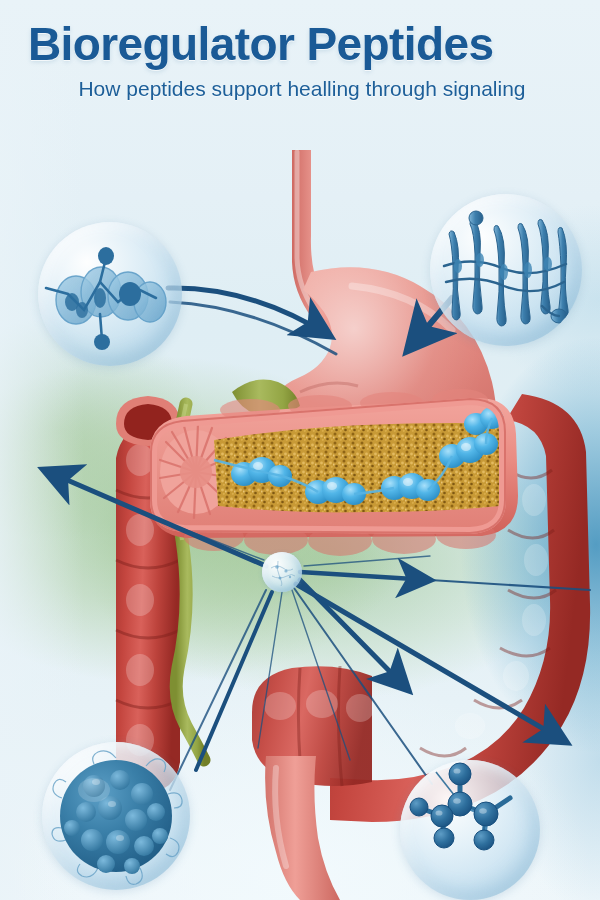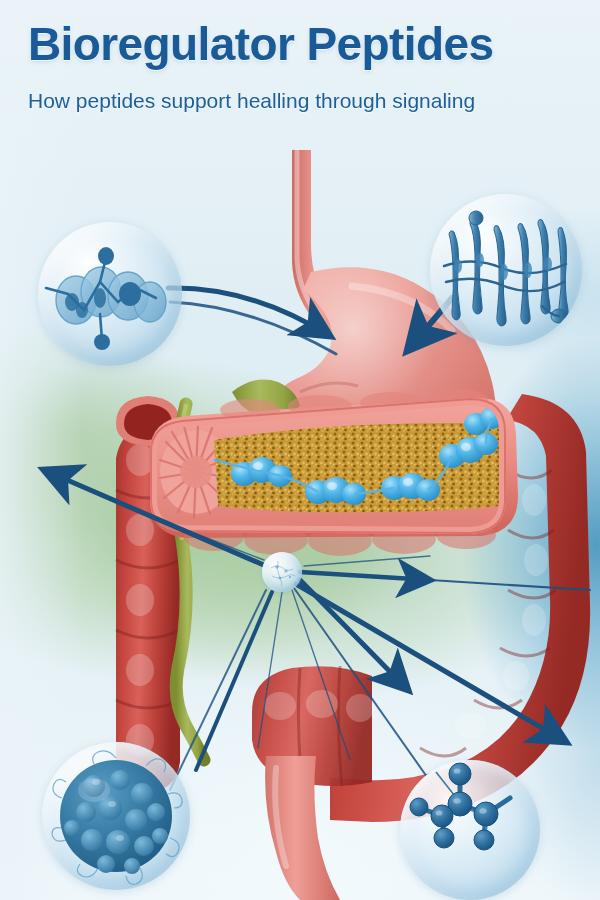--- a/index.html
+++ b/index.html
@@ -61,23 +61,24 @@
     font-size: 46px;
     line-height: 52px;
     letter-spacing: -0.6px;
     text-shadow: 0 1px 0 rgba(255,255,255,0.75), 0 2px 4px rgba(120,160,190,0.28);
     white-space: nowrap;
   }
   #subtitle {
     color: #1d5f99;
     font-size: 21px;
     line-height: 26px;
-    margin-top: 18px;
+    margin-top: 6px;
     white-space: nowrap;
     text-shadow: 0 1px 0 rgba(255,255,255,0.6);
+    text-align: center;
   }
 
   
   #anatomy {
     position: absolute;
     left: 0;
     top: 0;
     width: 600px;
     height: 900px;
     z-index: 10;

